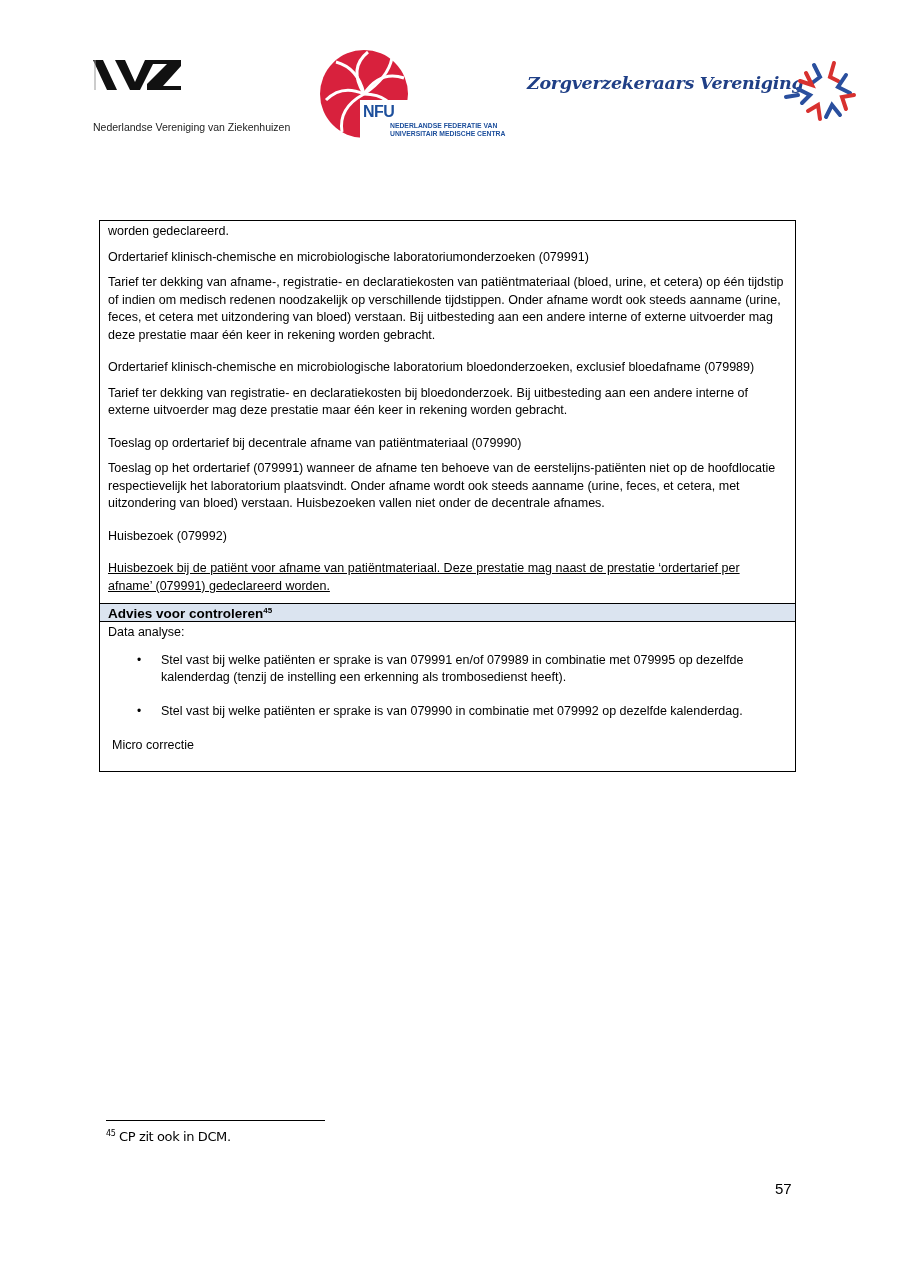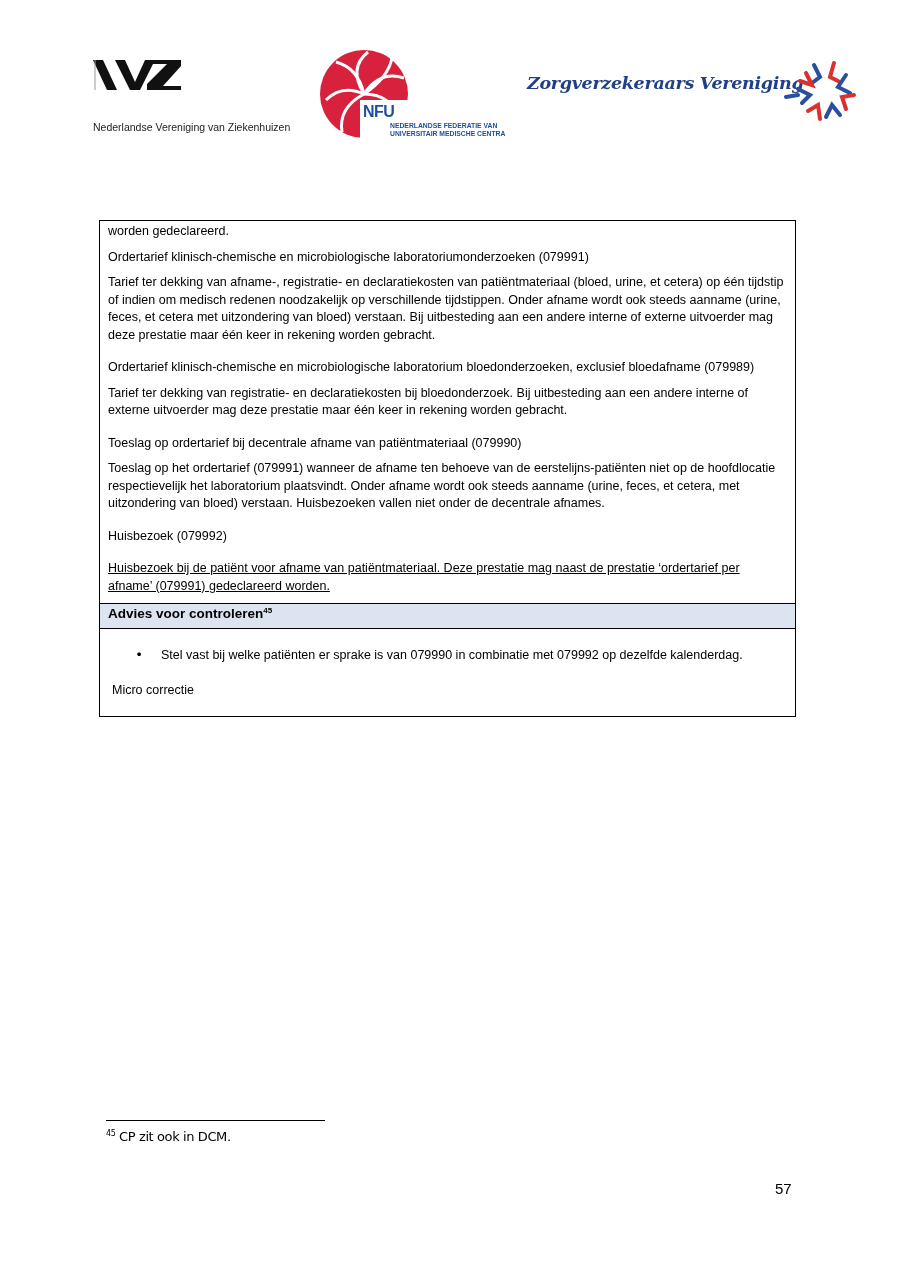--- a/index.html
+++ b/index.html
@@ -23,21 +23,21 @@
              font-size: 17.5px; color: #1f3f86; white-space: nowrap; letter-spacing: -0.3px; }
   .zn-figure { position: absolute; left: 257px; top: 0; width: 80px; height: 70px; }
 
   
   .doc-table { position: absolute; left: 99px; top: 220px; width: 697px; border: 1.5px solid #000; box-sizing: border-box; }
   .cell { padding: 2px 8px 8px 8px; font-size: 12.5px; line-height: 17.5px; }
   .cell p { margin: 0 0 15px 0; }
   .cell p.tight { margin-bottom: 8px; }
   .cell p.last { margin-bottom: 0; text-decoration: underline; }
   .head-row { background: #dbe4f0; border-top: 1.5px solid #000; border-bottom: 1.5px solid #000;
-              height: 26px; box-sizing: border-box; padding: 2px 8px; font-weight: bold; font-size: 13.5px; }
+              height: 19px; box-sizing: border-box; padding: 2px 8px; font-weight: bold; font-size: 13.5px; }
   .head-row sup { font-size: 8px; vertical-align: 5px; }
   .cell ul { margin: 10px 0 0 0; padding: 0 0 0 53px; list-style: none; }
   .cell li { position: relative; margin-bottom: 16px; }
   .cell li:last-child { margin-bottom: 8px; }
   .bullet { position: absolute; left: -24px; top: 0; font-size: 12px; }
   .cell-micro { padding: 2px 12px 0 12px; height: 33px; font-size: 12.5px; }
 
   
   .fn-rule { position: absolute; left: 106px; top: 1120px; width: 219px; border-top: 1.3px solid #000; }
   .footnote { position: absolute; left: 106px; top: 1129px; font-size: 13px; font-family: "DejaVu Sans", sans-serif; letter-spacing: -0.4px; }
@@ -104,23 +104,25 @@
     <p>Toeslag op het ordertarief (079991) wanneer de afname ten behoeve van de eerstelijns-patiënten niet op de hoofdlocatie respectievelijk het laboratorium plaatsvindt. Onder afname wordt ook steeds aanname (urine, feces, et cetera, met uitzondering van bloed) verstaan. Huisbezoeken vallen niet onder de decentrale afnames.</p>
     <p>Huisbezoek (079992)</p>
     <p class="last">Huisbezoek bij de patiënt voor afname van patiëntmateriaal. Deze prestatie mag naast de prestatie ‘ordertarief per afname’ (079991) gedeclareerd worden.</p>
   </div>
 
   <div class="head-row">
     <span>Advies voor controleren</span><sup>45</sup>
   </div>
 
   <div class="cell">
+    <div>Data analyse:</div>
     <ul>
       <li>
         <span class="bullet">•</span>
+        <span>Stel vast bij welke patiënten er sprake is van 079991 en/of 079989 in combinatie met 079995 op dezelfde kalenderdag (tenzij de instelling een erkenning als trombosedienst heeft).</span>
       </li>
       <li>
         <span class="bullet">•</span>
         <span>Stel vast bij welke patiënten er sprake is van 079990 in combinatie met 079992 op dezelfde kalenderdag.</span>
       </li>
     </ul>
   </div>
 
 
   <div class="cell-micro">Micro correctie</div>

